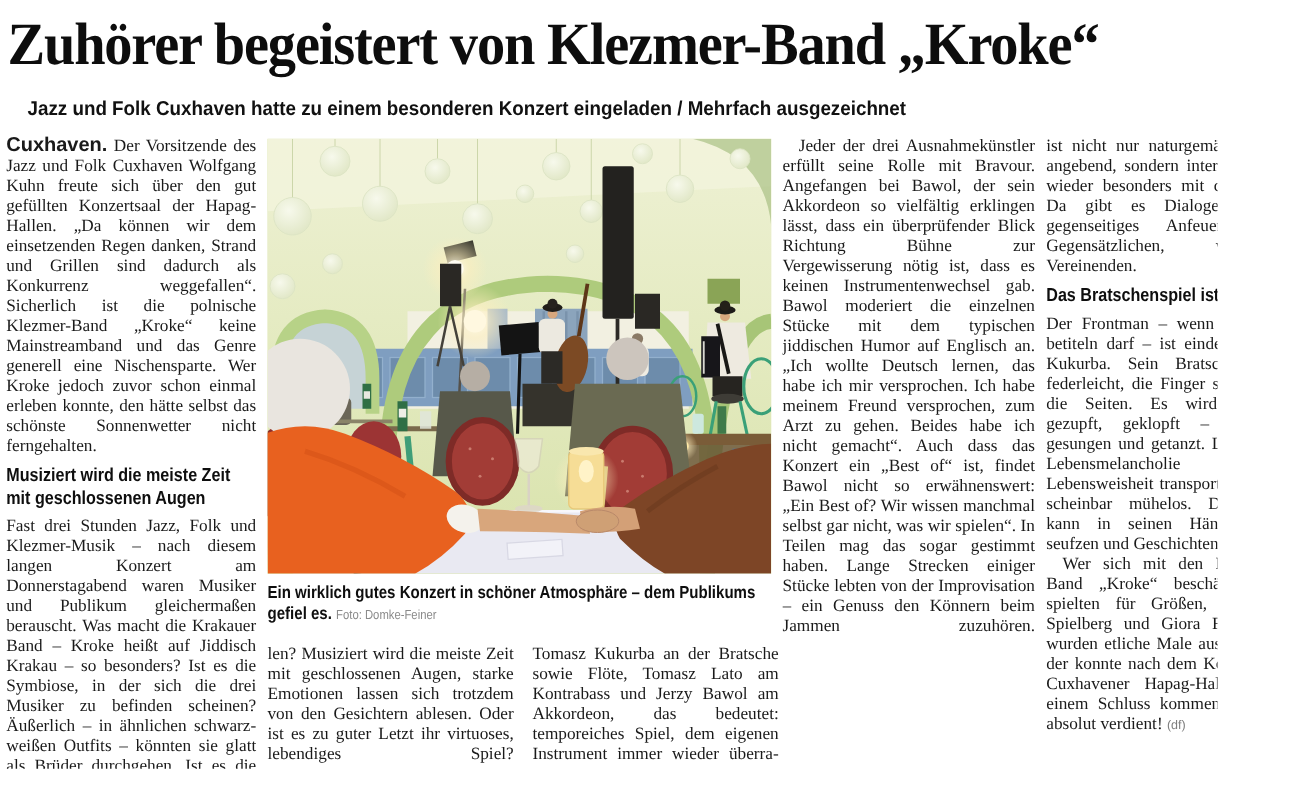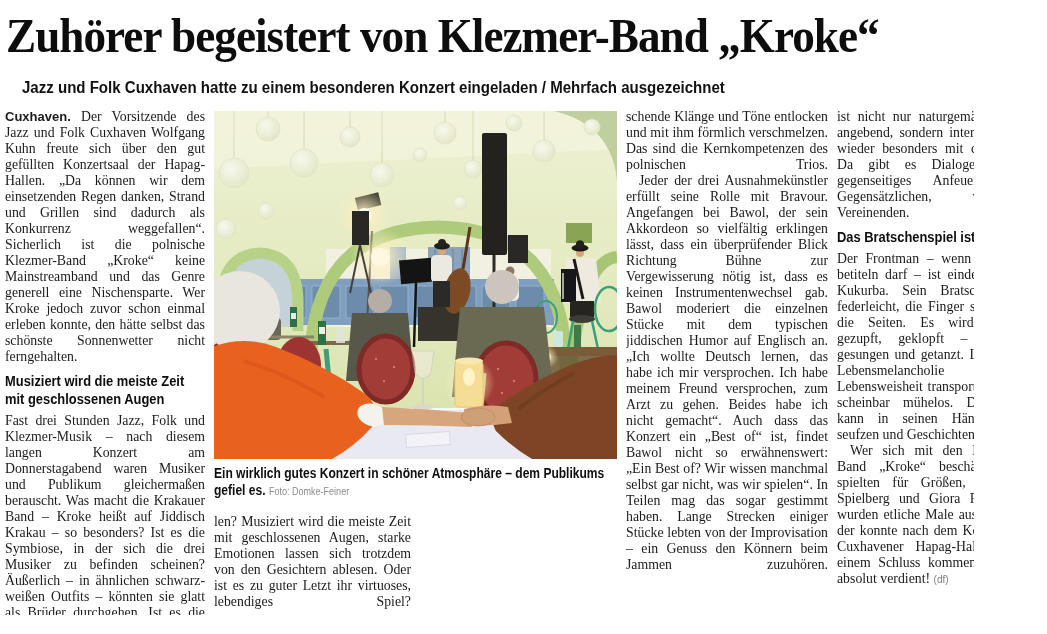--- a/index.html
+++ b/index.html
@@ -24,21 +24,21 @@
     display:grid; grid-template-columns:200px 403px 202px 211px;
     column-gap:9px; align-items:start; height:506px; overflow:hidden;
   }
   .col { overflow:hidden; height:506px; }
   p.body {
     font-size:13.8px; line-height:16px; text-align:justify;
     hyphens:none; color:#1a1a1a;
   }
   p.indent { text-indent:13px; }
   p.jlast { text-align-last:justify; }
-  .lead { font-family:"Liberation Sans", sans-serif; font-weight:bold; font-size:13px; }
+  .lead { font-family:"Liberation Sans", sans-serif; font-weight:bold; font-size:16px; }
   .crosshead {
     font-family:"Liberation Sans", sans-serif; font-weight:bold; font-size:15px;
     line-height:18px; color:#0e0e0e; margin:7px 0 5px 0;
     transform:scaleX(.86); transform-origin:0 0; width:116%;
   }
   figure { margin:2px 0 0 0; }
   .photo { width:403px; height:348px; overflow:hidden; background:#dfe7b5; }
   .photo svg { display:block; }
   figcaption {
     margin-top:6px; font-family:"Liberation Sans", sans-serif;
@@ -285,25 +285,25 @@
             </g>
           </svg>
         </div>
         <figcaption>
           <span class="cap-bold">Ein wirklich gutes Konzert in schöner Atmosphäre – dem Publikums gefiel es.</span>
           <span class="cap-credit">Foto: Domke-Feiner</span>
         </figcaption>
       </figure>
       <div class="two-col">
         <p class="body jlast">len? Musiziert wird die meiste Zeit mit geschlossenen Augen, starke Emotionen lassen sich trotzdem von den Gesichtern ablesen. Oder ist es zu guter Letzt ihr virtuoses, lebendiges Spiel?</p>
+        <p class="body jlast">Tomasz Kukurba an der Bratsche sowie Flöte, Tomasz Lato am Kontrabass und Jerzy Bawol am Akkordeon, das bedeutet: temporeiches Spiel, dem eigenen Instrument immer wieder überra-</p>
       </div>
     </div>
 
     <div class="col">
-      <p class="body jlast">schende Klänge und Töne entlocken und mit ihm förmlich verschmelzen. Das sind die Kernkompetenzen des polnischen Trios.</p>
       <p class="body indent jlast">Jeder der drei Ausnahmekünstler erfüllt seine Rolle mit Bravour. Angefangen bei Bawol, der sein Akkordeon so vielfältig erklingen lässt, dass ein überprüfender Blick Richtung Bühne zur Vergewisserung nötig ist, dass es keinen Instrumentenwechsel gab. Bawol moderiert die einzelnen Stücke mit dem typischen jiddischen Humor auf Englisch an. „Ich wollte Deutsch lernen, das habe ich mir versprochen. Ich habe meinem Freund versprochen, zum Arzt zu gehen. Beides habe ich nicht gemacht“. Auch dass das Konzert ein „Best of“ ist, findet Bawol nicht so erwähnenswert: „Ein Best of? Wir wissen manchmal selbst gar nicht, was wir spielen“. In Teilen mag das sogar gestimmt haben. Lange Strecken einiger Stücke lebten von der Improvisation – ein Genuss den Könnern beim Jammen zuzuhören.</p>
     </div>
 
     <div class="col">
       <p class="body jlast">ist nicht nur naturgemäß Rhythmus angebend, sondern interagiert immer wieder besonders mit der Bratsche. Da gibt es Dialoge, ein sich gegenseitiges Anfeuern - im Gegensätzlichen, wie im Vereinenden.</p>
       <h3 class="crosshead">Das Bratschenspiel ist federleicht</h3>
       <p class="body">Der Frontman – wenn man ihn so betiteln darf – ist eindeutig Tomasz Kukurba. Sein Bratschenspiel ist federleicht, die Finger springen über die Seiten. Es wird gestrichen, gezupft, geklopft – gleichzeitig gesungen und getanzt. Lebensfreude, Lebensmelancholie und Lebensweisheit transportiert Kukurba scheinbar mühelos. Die Bratsche kann in seinen Händen lachen, seufzen und Geschichten erzählen.</p>
       <p class="body indent"><span>Wer sich mit den Erfolgen der Band „Kroke“ beschäftigt – sie spielten für Größen, wie Steven Spielberg und Giora Feidman und wurden etliche Male ausgezeichnet – der konnte nach dem Konzert in den Cuxhavener Hapag-Hallen nur zu einem Schluss kommen. Verdient – absolut verdient!</span> <span class="sign">(df)</span></p>
     </div>
 

